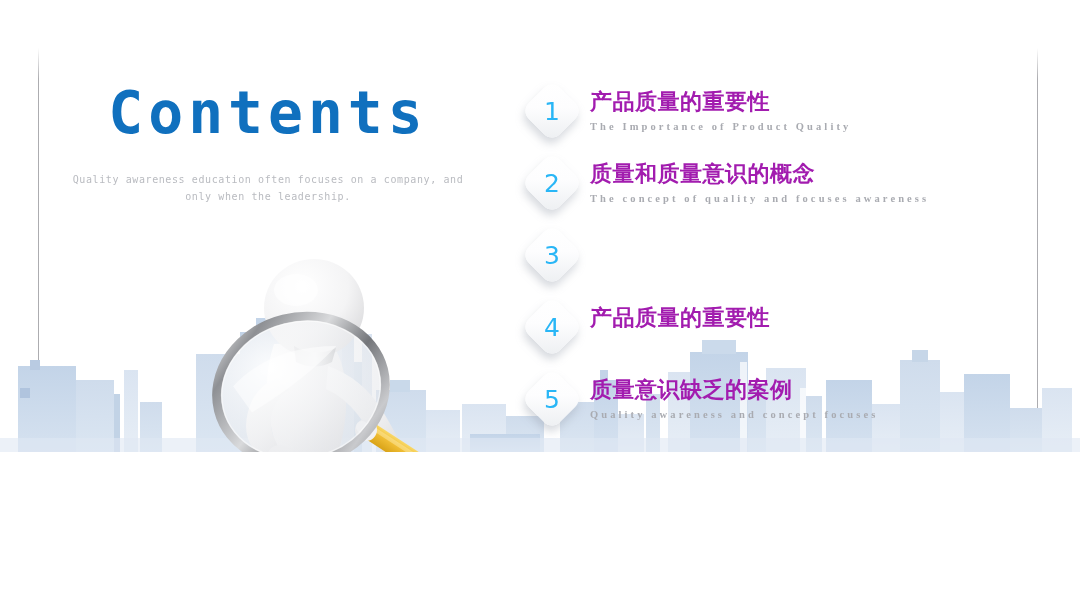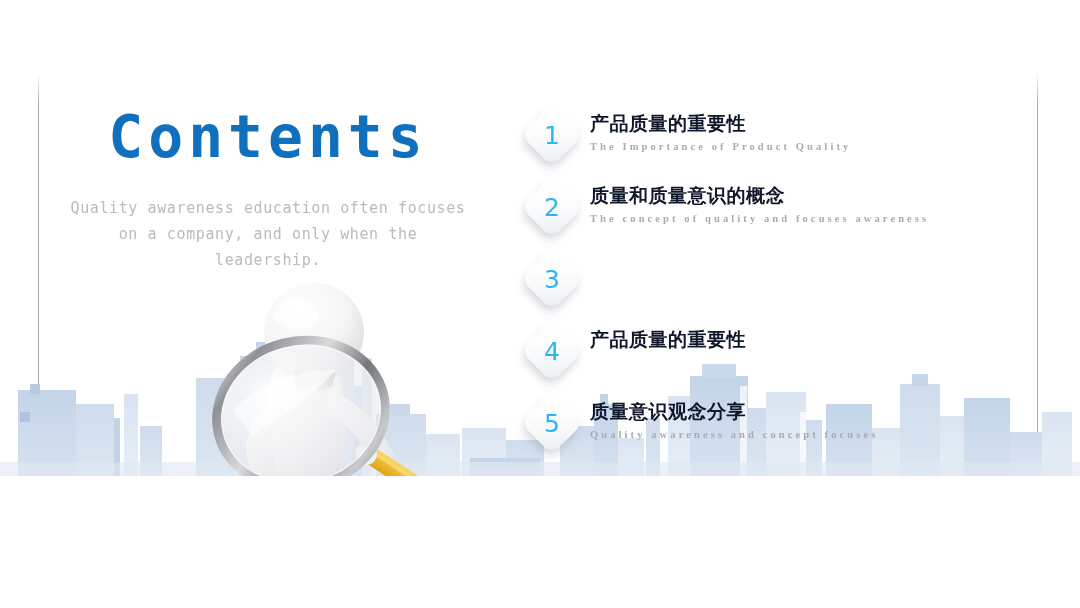--- a/index.html
+++ b/index.html
@@ -7,21 +7,20 @@
     width:1080px; height:608px;
     background:#ffffff;
     font-family:"DejaVu Sans", sans-serif;
     overflow:hidden;
   }
   .slide {
     position:relative;
     width:1080px; height:452px;
     background:#ffffff;
     overflow:hidden;
-    margin-top:24px;
   }
 
   
   .frame-line-left, .frame-line-right {
     position:absolute; top:48px; width:1px; height:516px;
     background:linear-gradient(to bottom, rgba(180,180,182,0) 0%, rgba(168,168,172,.95) 6%, rgba(168,168,172,.95) 90%, rgba(180,180,182,.35) 100%);
   }
   .frame-line-left  { left:38px; }
   .frame-line-right { left:1037px; }
   .frame-line-bottom {
@@ -44,21 +43,21 @@
   .contents-title {
     font-family:"DejaVu Sans Mono", monospace;
     font-size:58px; font-weight:bold;
     color:#1070be;
     letter-spacing:5px;
     line-height:1.15;
   }
   .contents-sub {
     margin-top:24px;
     font-family:"DejaVu Sans Mono", monospace;
-    font-size:15px;
+    font-size:10px;
     color:#b9bbc0;
     letter-spacing:.6px;
     line-height:1.75;
     padding:0 28px;
   }
 
   
   .figure-art {
     position:absolute; left:196px; top:258px;
     width:300px; height:350px;
@@ -96,22 +95,22 @@
     width:44px; height:44px;
     display:flex; align-items:center; justify-content:center;
     font-family:"DejaVu Sans", sans-serif;
     font-size:25px; font-weight:400;
     color:#29b6f6;
     line-height:1;
   }
   .toc-text { flex:1 1 auto; padding-top:2px; }
   .toc-cn {
     font-family:"DejaVu Sans", sans-serif;
-    font-size:19px; font-weight:bold;
-    color:#0f172a;
+    font-size:22px; font-weight:bold;
+    color:#a21caf;
     line-height:1.25;
     letter-spacing:.5px;
     white-space:nowrap;
   }
   .toc-en {
     margin-top:5px;
     font-family:Liberation Serif, serif;
     font-size:10.5px; font-weight:bold;
     color:#a9abb1;
     letter-spacing:3.1px;
@@ -342,21 +341,21 @@
         <div class="toc-cn">产品质量的重要性</div>
       </div>
     </div>
 
     <div class="toc-item">
       <div class="badge-wrap">
         <div class="badge"></div>
         <div class="badge-num">5</div>
       </div>
       <div class="toc-text">
-        <div class="toc-cn">质量意识观念分享</div>
+        <div class="toc-cn">质量意识缺乏的案例</div>
         <div class="toc-en">Quality awareness and concept focuses</div>
       </div>
     </div>
 
   </div>
 
   <div class="watermark">
     <span class="wechat-icon">
       <svg viewBox="0 0 34 28" xmlns="http://www.w3.org/2000/svg">
         <path d="M12.4 1.2C6.1 1.2 1 5.4 1 10.6c0 2.9 1.6 5.5 4.2 7.2l-1.1 3.4 3.9-2c1.4.4 2.9.6 4.4.6.4 0 .8 0 1.2-.1-.3-.8-.4-1.6-.4-2.5 0-5 4.8-9 10.8-9 .4 0 .8 0 1.2.1-1-4.4-5.7-7.1-12.8-7.1z" fill="#9da0a6"></path>

